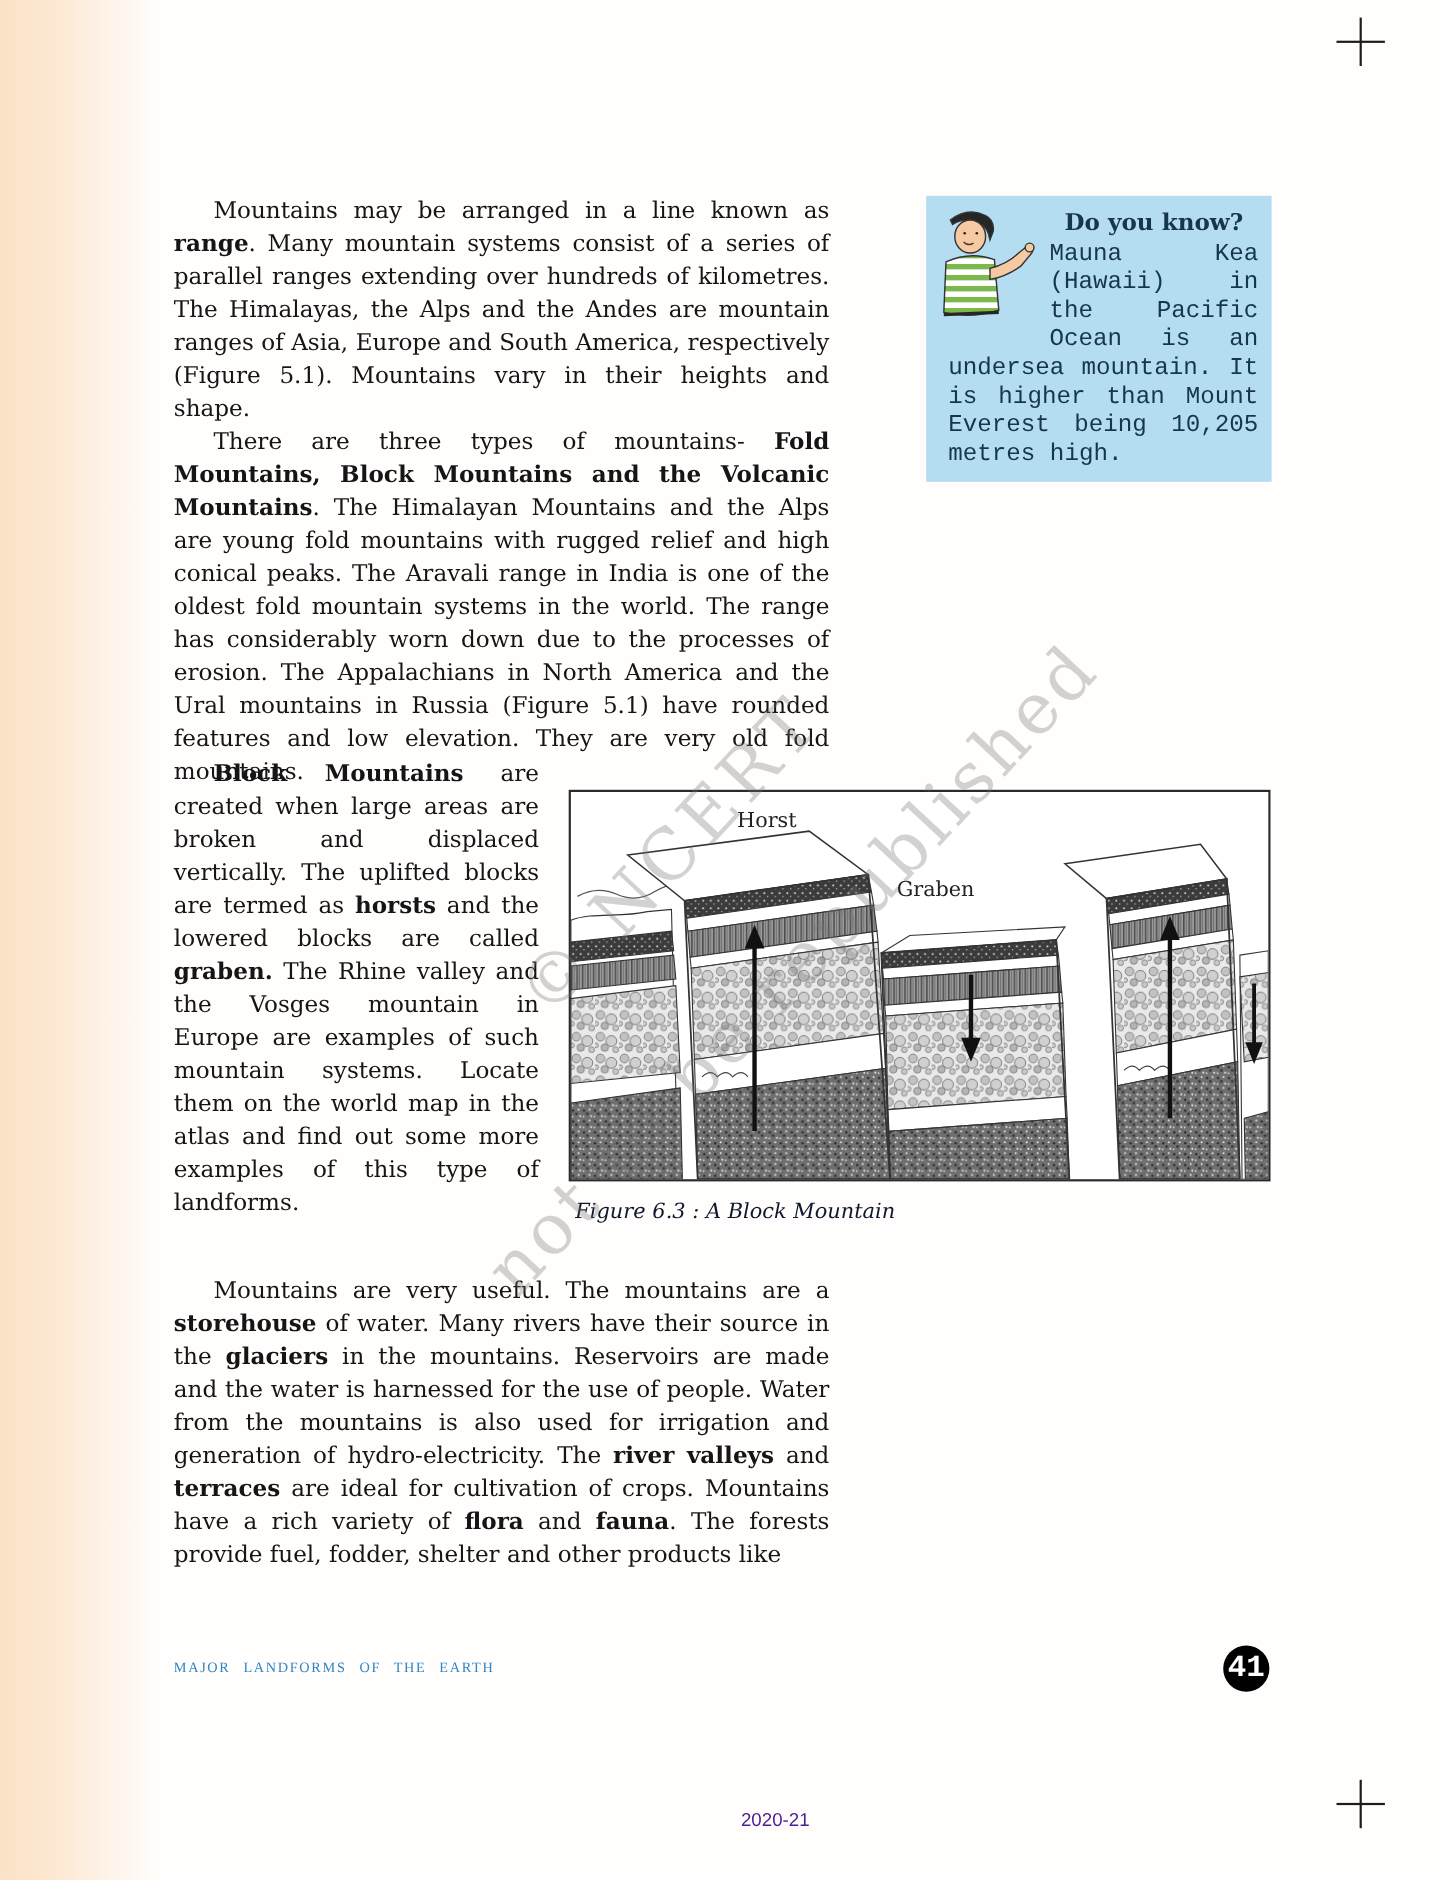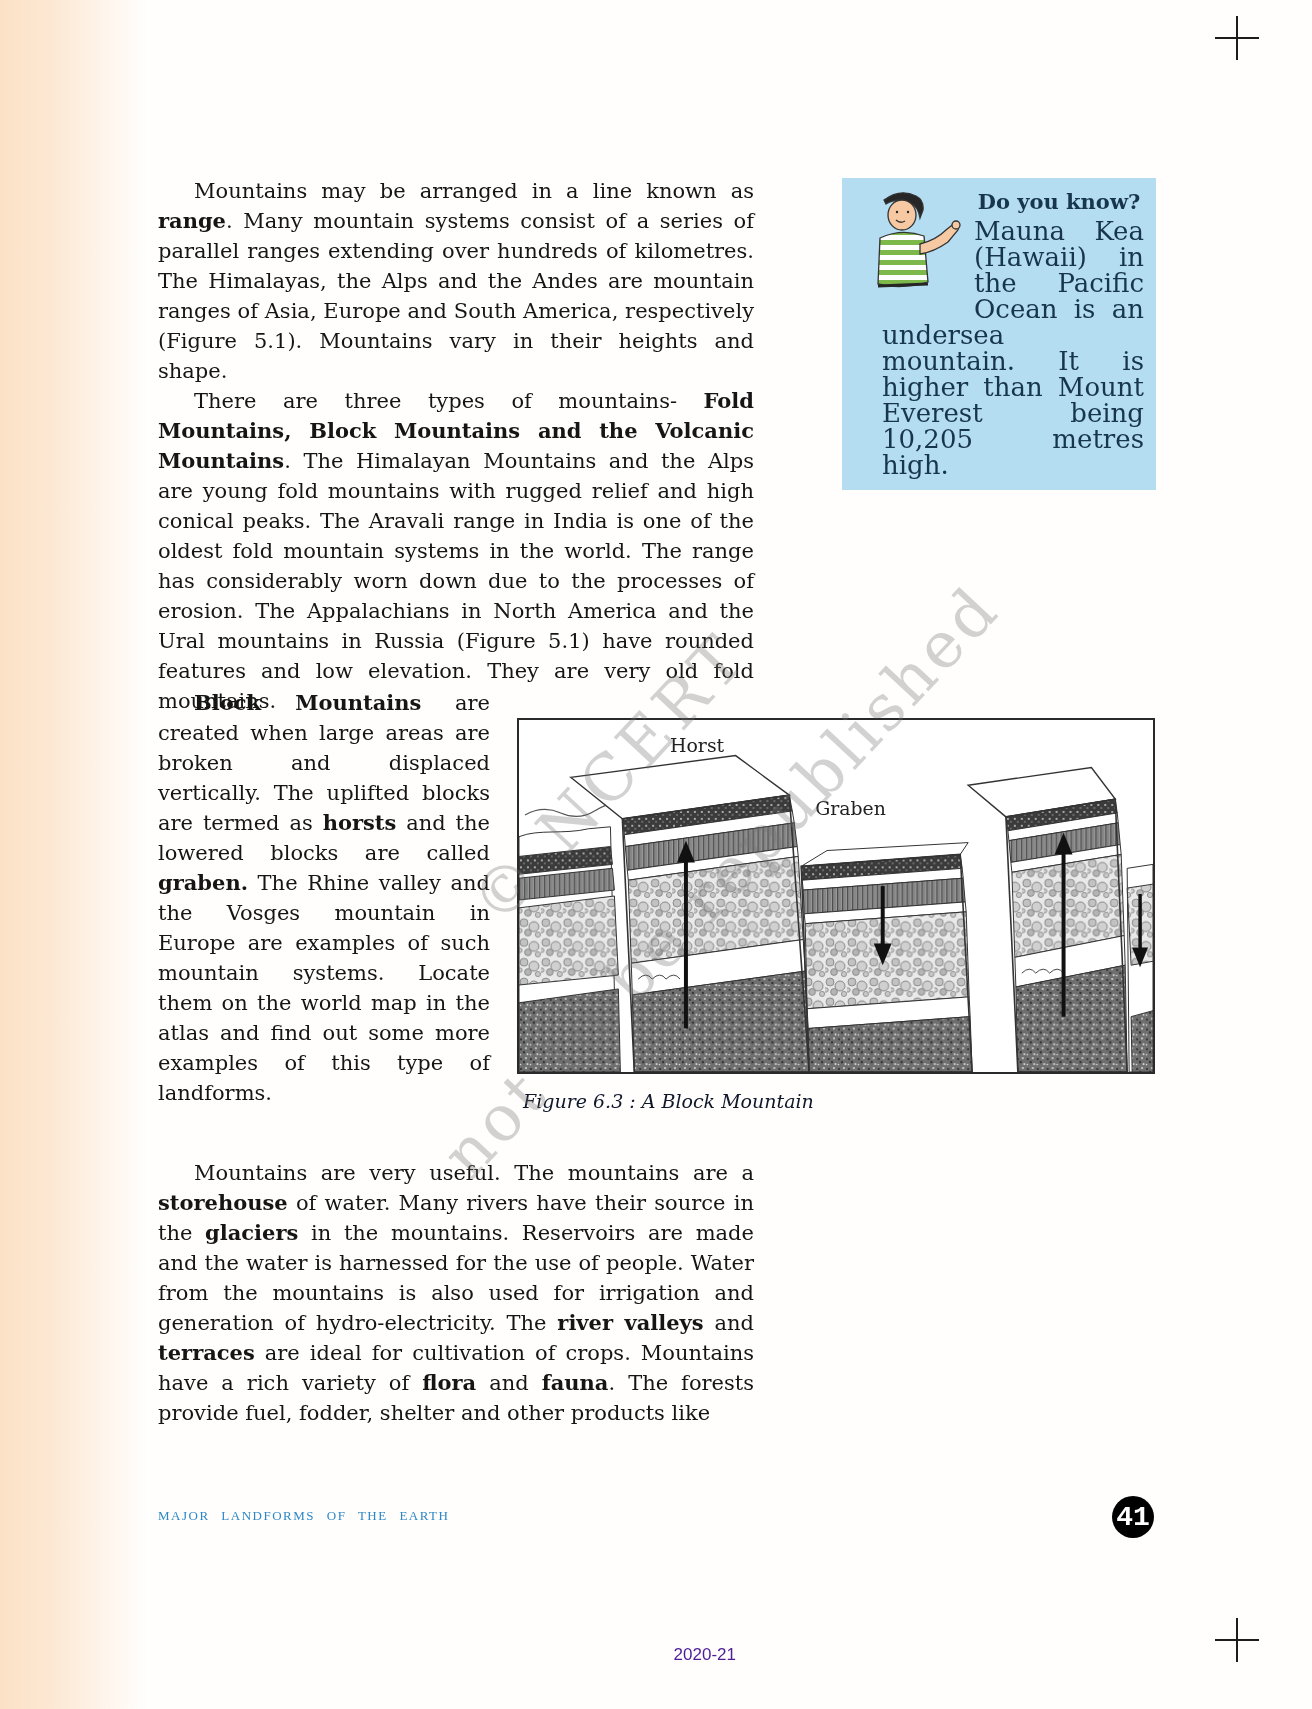--- a/index.html
+++ b/index.html
@@ -17,24 +17,24 @@
   
   .col-main{position:absolute;left:158px;top:176px;width:596px;}
   .col-narrow{position:absolute;left:158px;top:688px;width:332px;}
   .col-cont{position:absolute;left:158px;top:1158px;width:596px;}
   .para{margin:0;font-size:21px;line-height:30px;text-align:justify;}
   .para.ind{text-indent:36px;}
   .para b{font-weight:bold;}
 
   
   .dyk{position:absolute;left:842px;top:178px;width:314px;min-height:214px;
-       background:#b5ddf2;box-sizing:border-box;padding:10px 12px 12px 24px;color:#17364d;}
+       background:#b5ddf2;box-sizing:border-box;padding:10px 12px 12px 4px;color:#17364d;}
   .dyk-img{float:left;width:100px;height:106px;margin:2px 8px 2px 0;}
   .dyk-title{font-weight:bold;font-size:21px;line-height:28px;text-align:center;}
-  .dyk-body{margin:2px 0 0 16px;font-size:26px;line-height:26px;text-align:justify;}
+  .dyk-body{margin:2px 0 0 16px;font-size:22px;line-height:26px;text-align:justify;font-family:Liberation Mono, monospace;}
 
   
   .figure-box{position:absolute;left:517px;top:718px;width:638px;height:356px;
        border:2px solid #2a2a2a;background:#fff;box-sizing:border-box;text-align:right;}
   .figure-box svg{display:block;width:100%;height:100%;}
   .fig-caption{position:absolute;left:523px;top:1090px;font-size:19px;font-style:italic;color:#0f172a;}
 
   
   .watermark{position:absolute;left:270px;top:570px;width:790px;height:520px;
        display:flex;flex-direction:column;align-items:center;justify-content:center;

